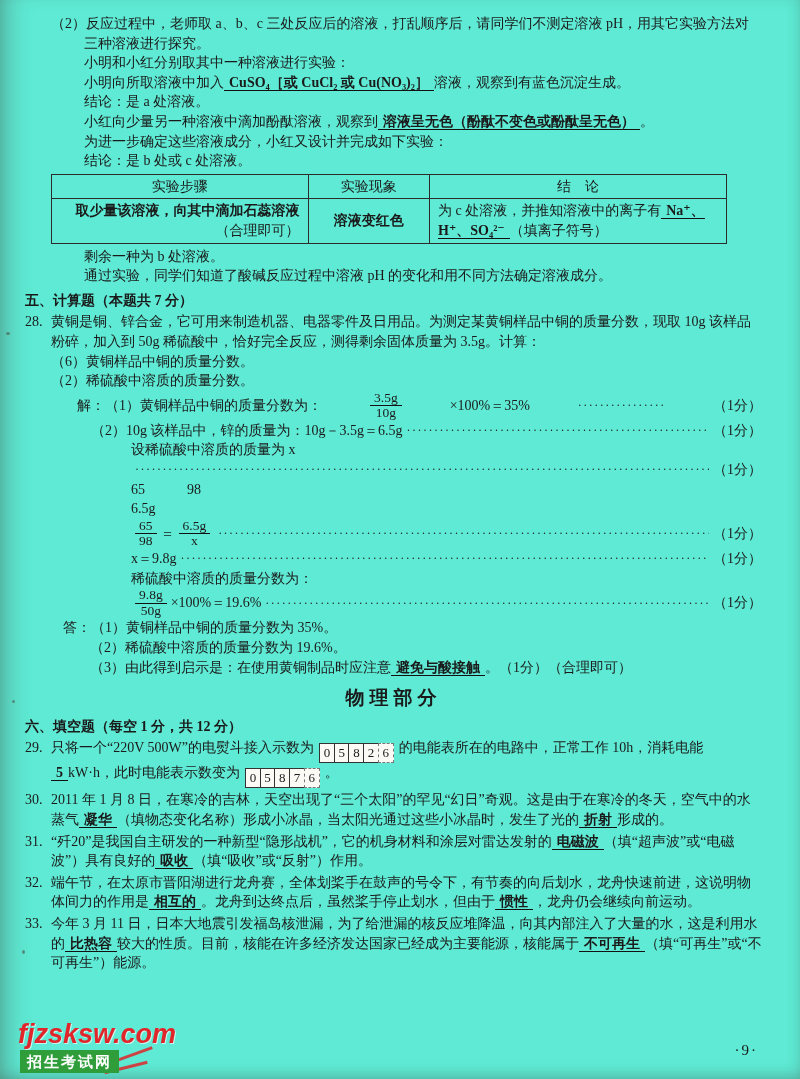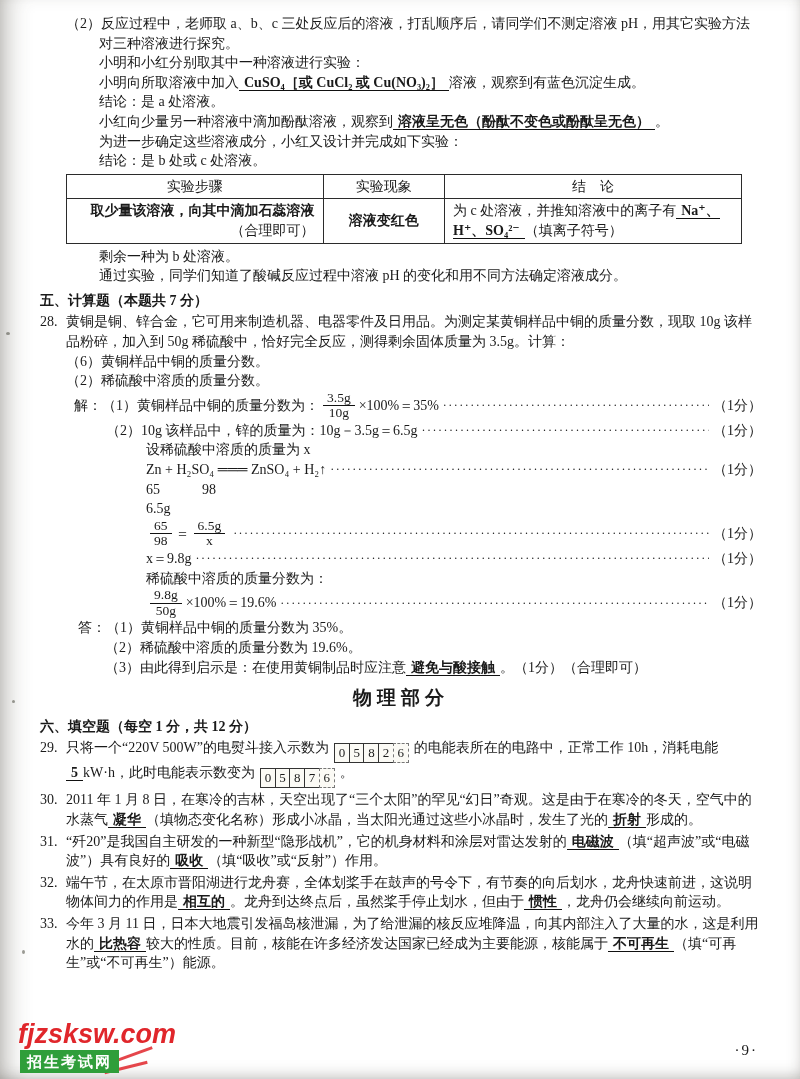--- a/index.html
+++ b/index.html
@@ -1,23 +1,23 @@
 <!DOCTYPE html>
 <html><head>
 <meta charset="utf-8">
 <style>
   * { box-sizing: border-box; }
   html,body { margin:0; padding:0; background:#d8d6d0; }
   .page {
     width:800px; height:1079px; margin:0 auto; position:relative; overflow:hidden;
-    background:#ffffff;
+    background:#5eead4;
     color:#1a1a1a;
     font-family:"Liberation Serif","DejaVu Serif",serif;
     font-size:14px; line-height:1.4;
-    padding:14px 38px 0 40px;
+    padding:14px 38px 0 25px;
     box-shadow: inset 22px 0 28px -20px rgba(60,55,45,.45),
                 inset -10px 0 16px -12px rgba(60,55,45,.22),
                 inset 0 -12px 16px -10px rgba(60,55,45,.28);
   }
   p { margin:0; padding:0; }
   .chem { margin-left:26px; }
   .hang { padding-left:33px; text-indent:-33px; }
   .ind  { margin-left:33px; }
 
   .exp-table { border-collapse:collapse; width:676px; margin:3px 0 3px 0; }
@@ -35,21 +35,21 @@
   .qnum { width:26px; flex:none; }
   .qbody, .pbody { flex:1; min-width:0; }
 
   .sline { display:flex; align-items:center; }
   .lead { flex:1; min-width:10px; overflow:hidden; white-space:nowrap; letter-spacing:1.5px; font-size:12px; color:#222; margin:0 4px; }
   .score { flex:none; }
   .frac { display:inline-flex; flex-direction:column; align-items:center; vertical-align:middle; margin:0 4px; line-height:1.08; font-size:13.5px; }
   .frac .fnum { border-bottom:1.3px solid #111; padding:0 4px; }
   .frac .fden { padding:0 4px; }
   .pre { white-space:pre; }
-  .ml12{margin-left:12px;} .ml14{margin-left:8px;} .ml39{margin-left:39px;}
+  .ml12{margin-left:12px;} .ml14{margin-left:26px;gap:44px;} .ml39{margin-left:39px;}
   .ml40{margin-left:40px;} .ml62{margin-left:80px;}
 
   .part-title { text-align:center; font-size:19px; font-weight:bold; letter-spacing:5px; margin:8px 0 4px 0; }
 
   .meter { display:inline-flex; margin:0 5px; vertical-align:-5px; }
   .digit { width:16px; height:20px; border:1.3px solid #333; margin-left:-1.3px;
            display:inline-flex; align-items:center; justify-content:center;
            font-size:13px; background:#fbfaf5; }
   .digit:first-child { margin-left:0; }
   .digit.last { border-style:dashed; border-color:#777; }
@@ -126,21 +126,20 @@
 
       <div class="sline ml40">
         <span>（2）10g 该样品中，锌的质量为：10g－3.5g＝6.5g</span>
         <span class="lead">························································································································</span>
         <span class="score">（1分）</span>
       </div>
 
       <p class="ml62">设稀硫酸中溶质的质量为 x</p>
 
       <div class="sline ml62">
-        <span class="pre">Zn + H₂SO₄ ═══ ZnSO₄ + H₂↑</span>
         <span class="lead">························································································································</span>
         <span class="score">（1分）</span>
       </div>
 
       <p class="ml62 pre">65　　　98</p>
       <p class="ml62 pre">6.5g</p>
 
       <div class="sline ml62">
         <span class="frac">
           <span class="fnum">65</span>

